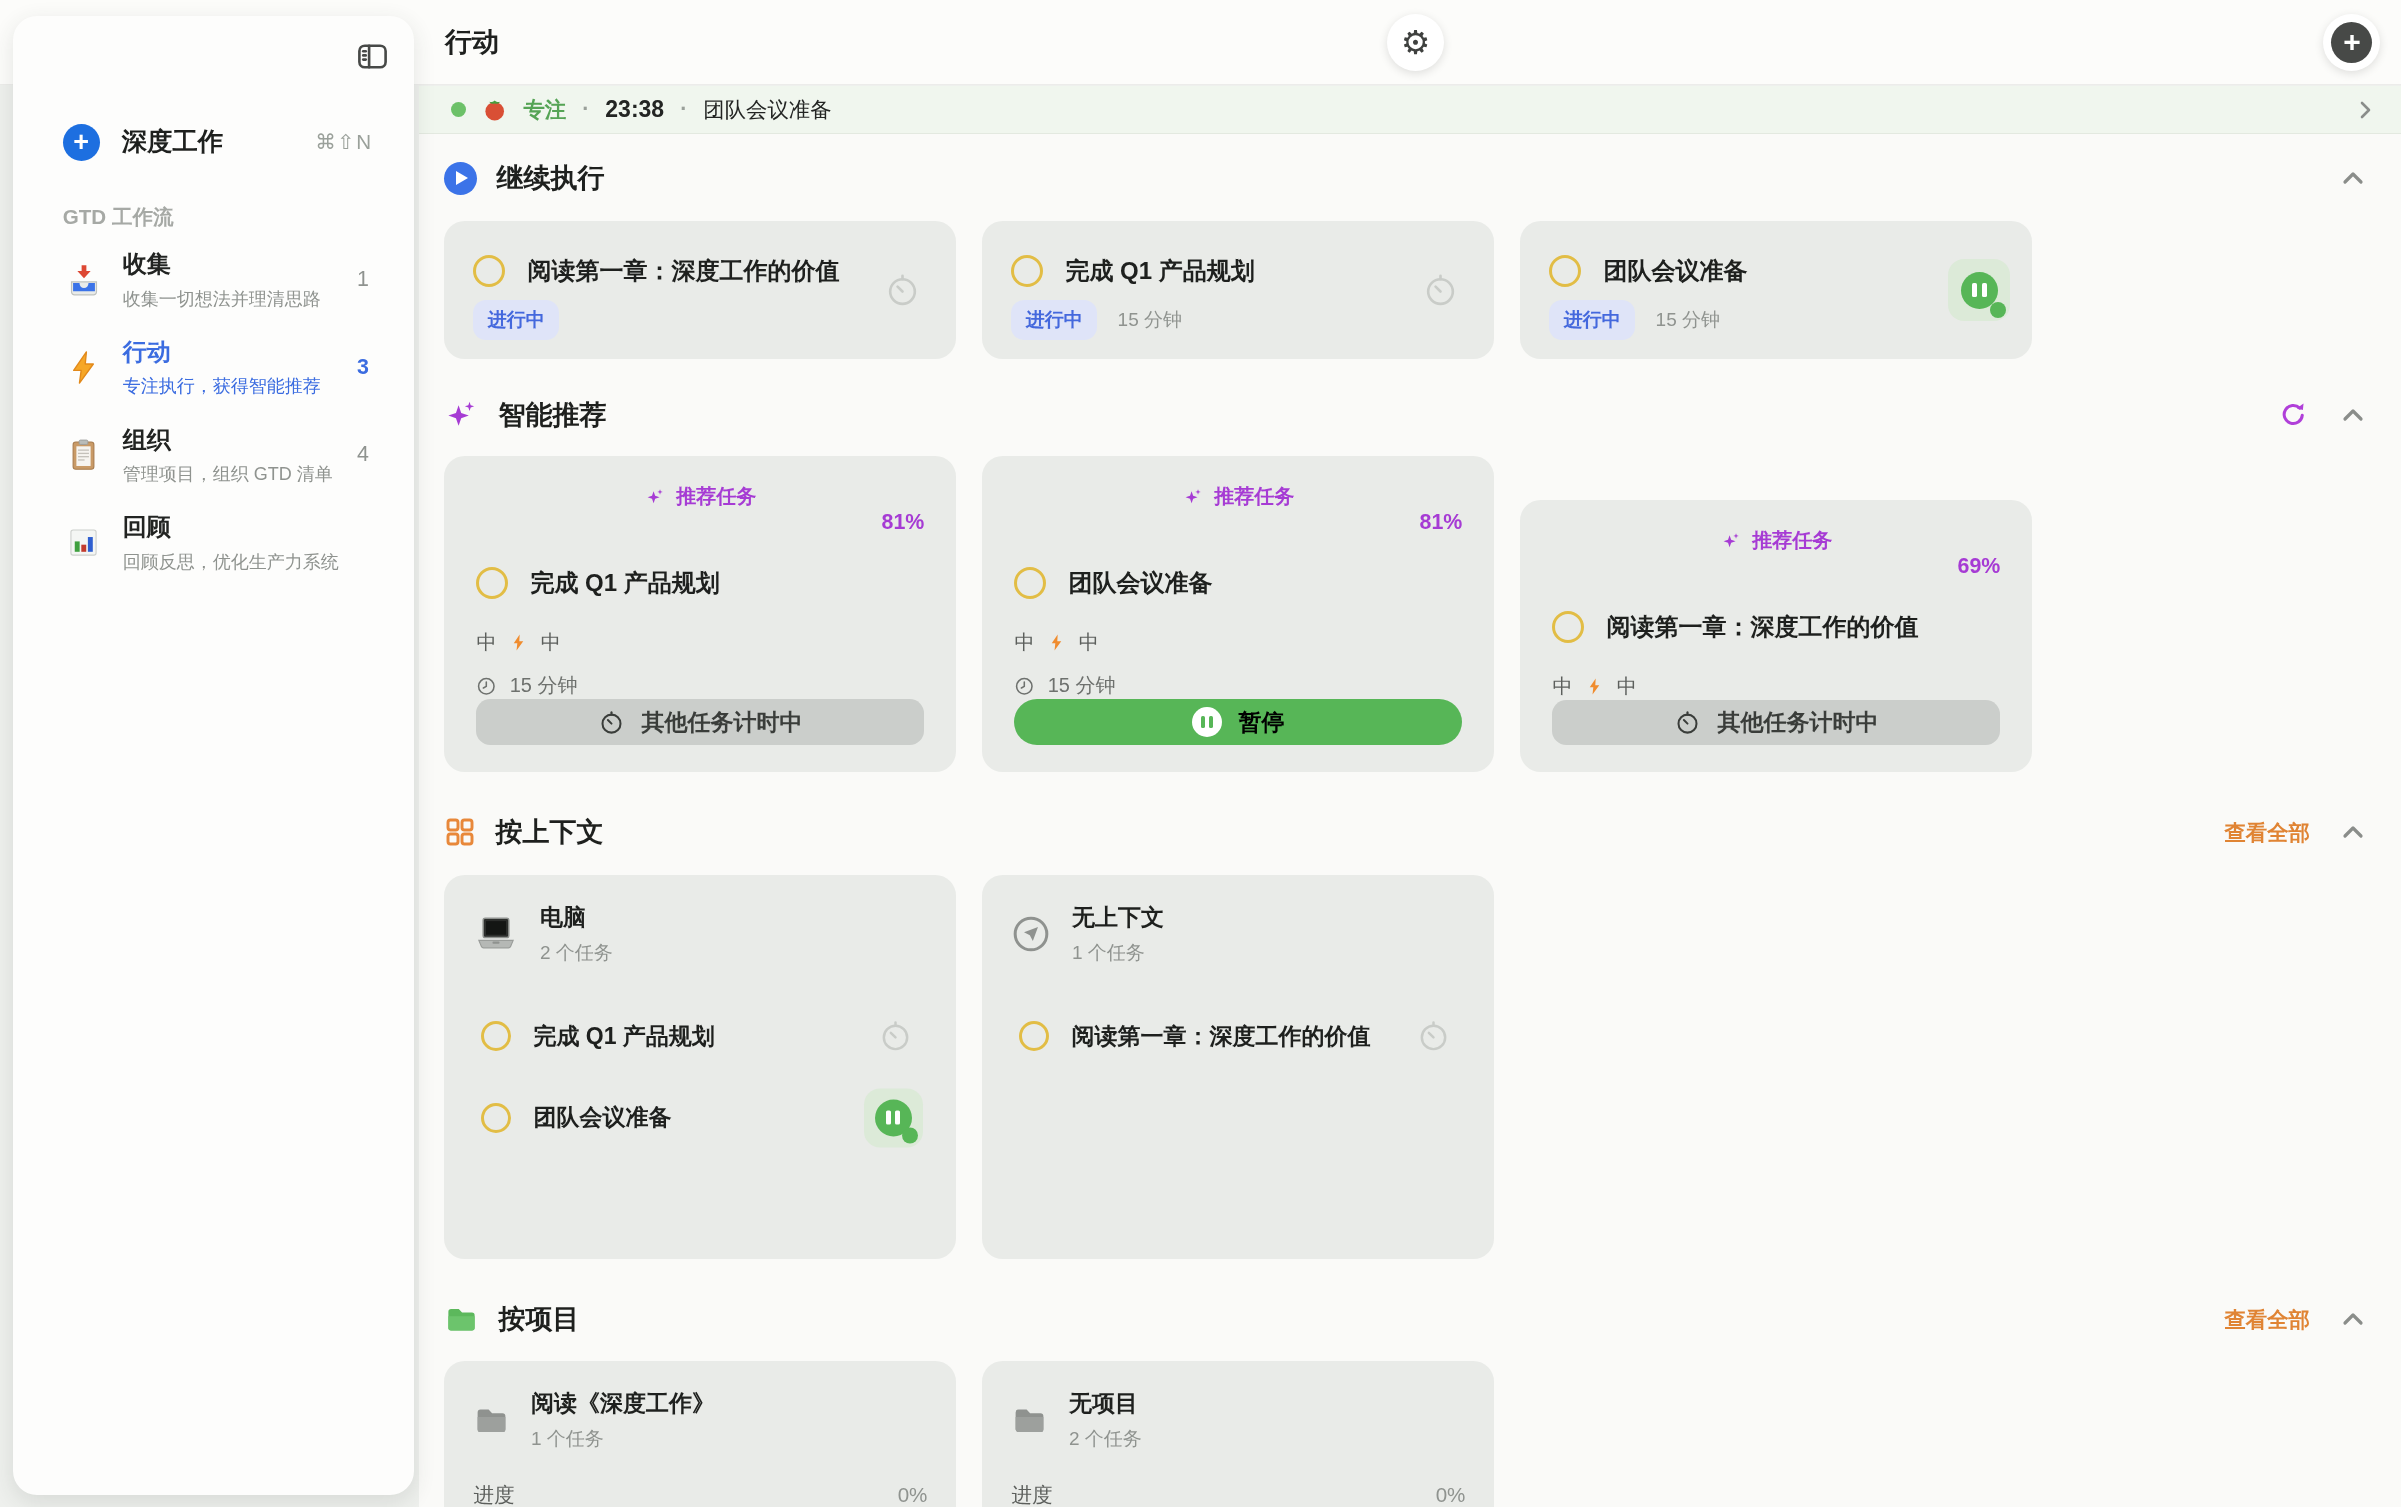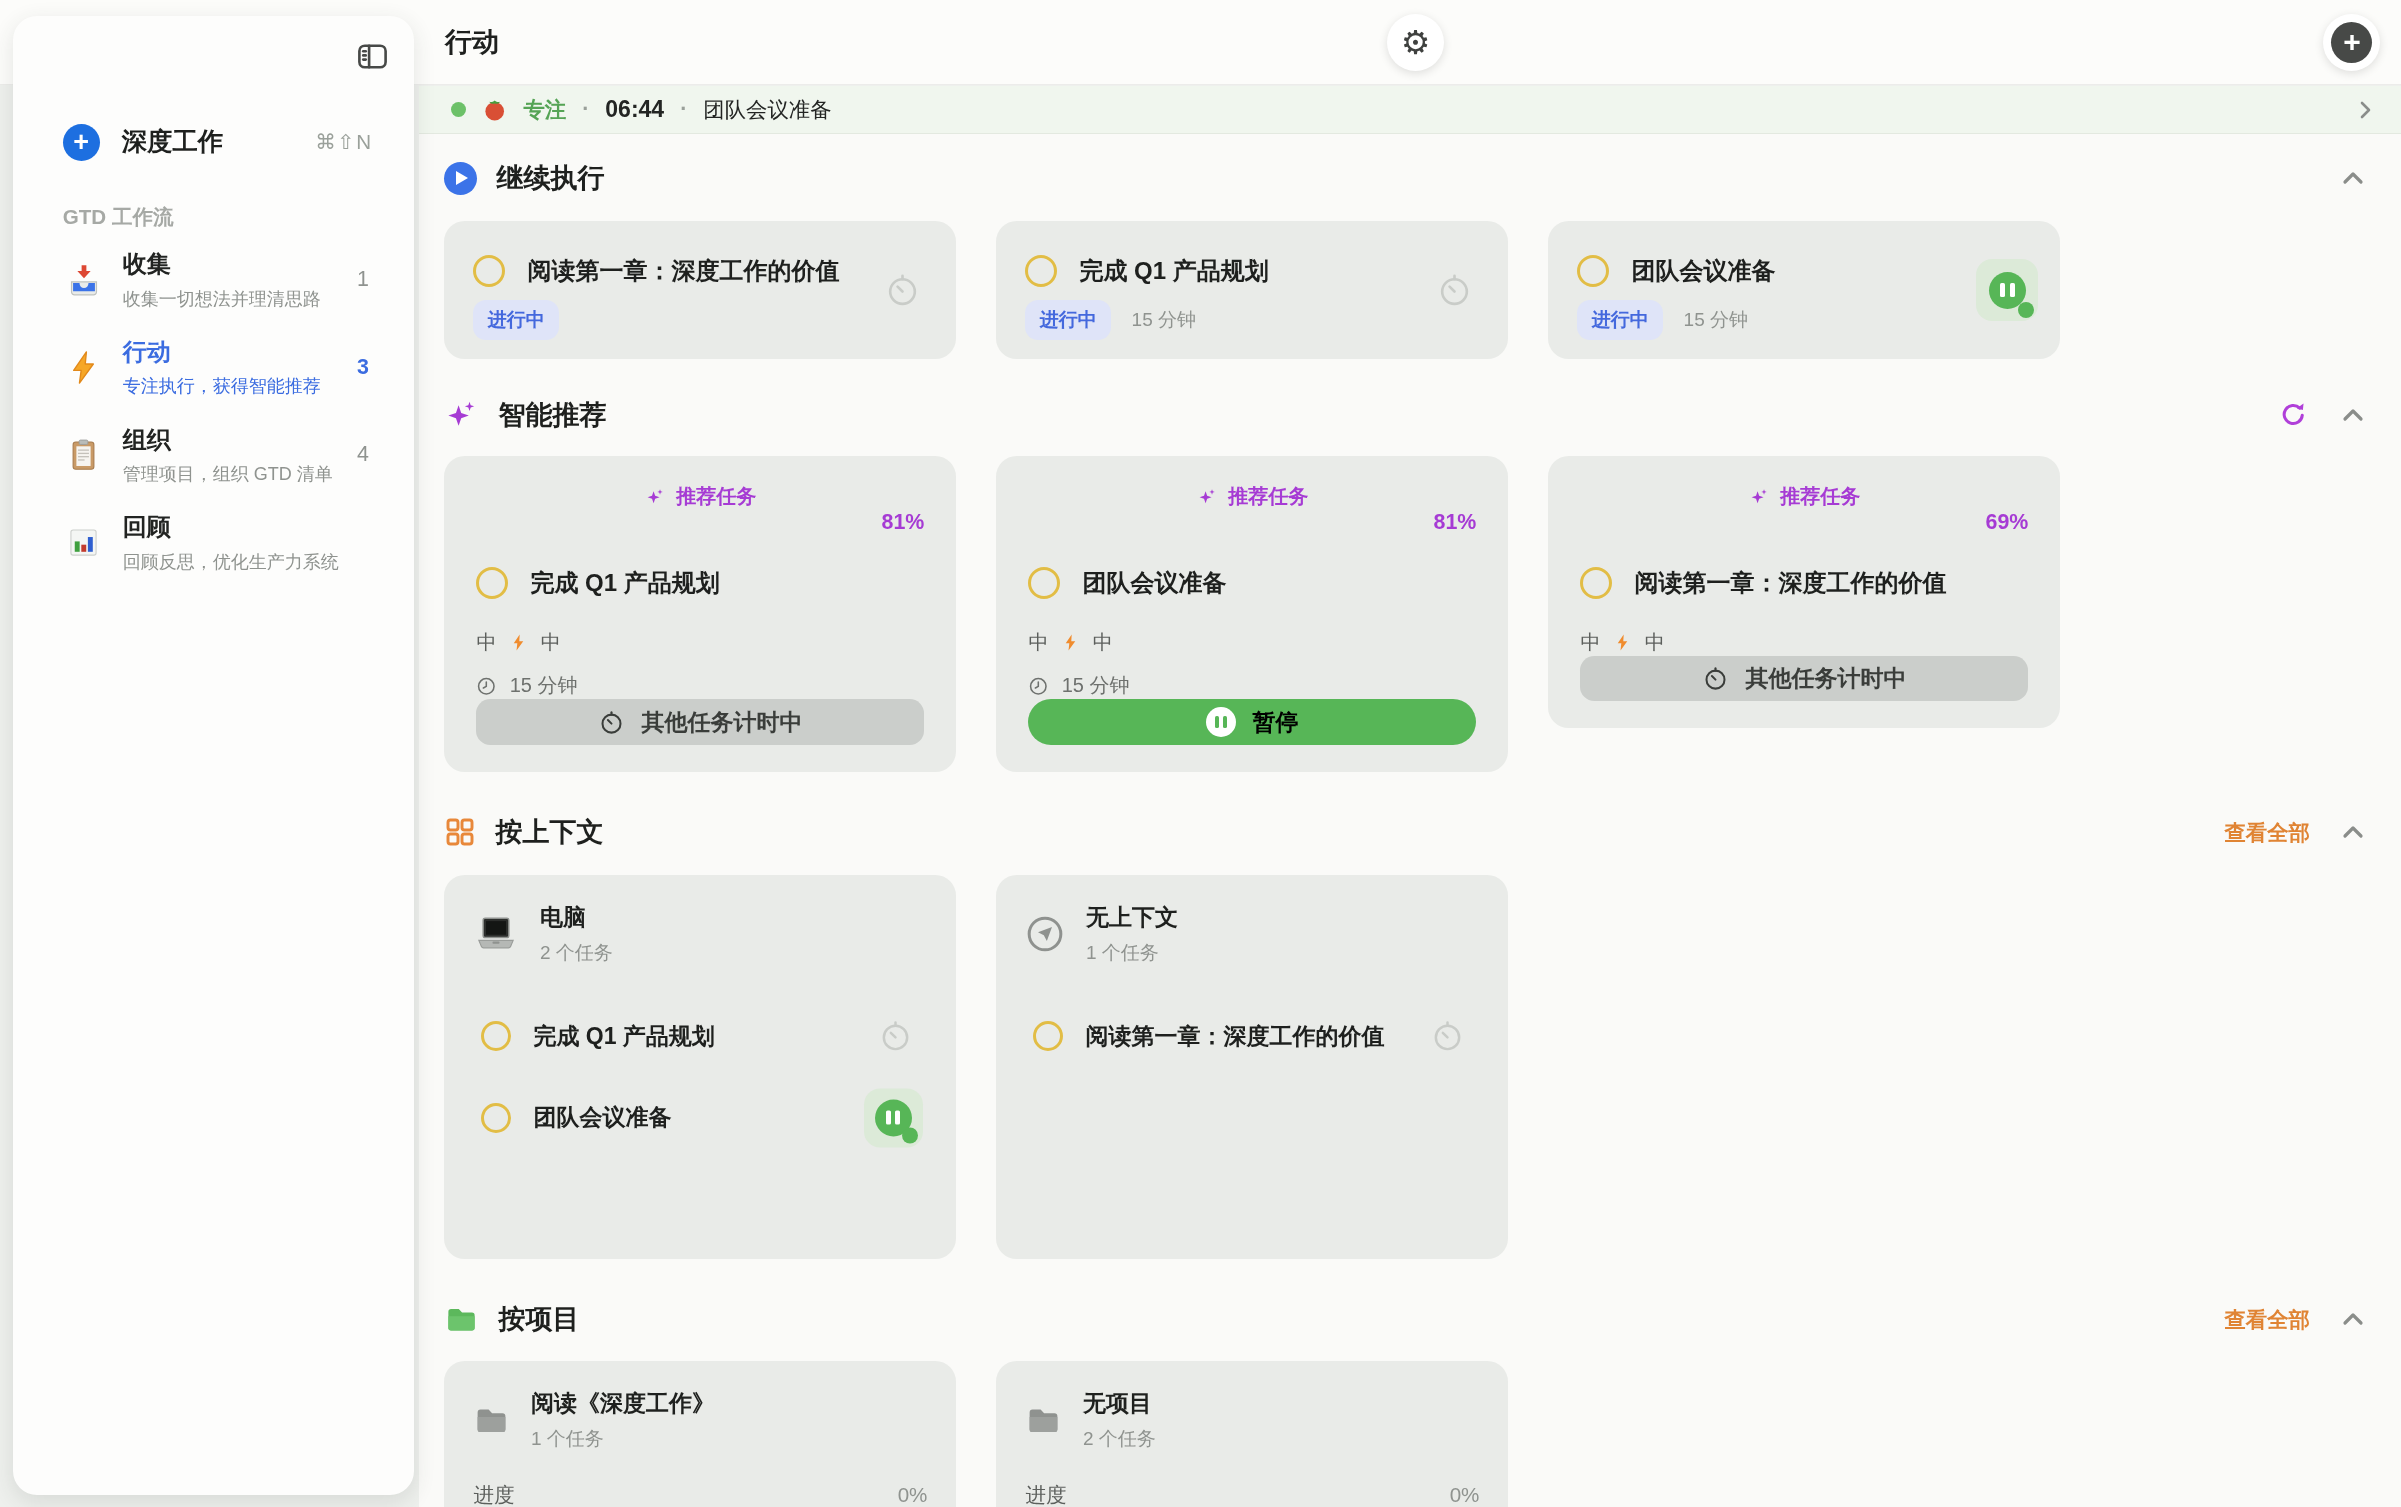--- a/index.html
+++ b/index.html
@@ -57,21 +57,21 @@
   .main { position:absolute; left:419px; top:134px; right:0; bottom:0; background:#fafaf8; padding:0 32px 0 25.4px; overflow:hidden; }
   .sec-head { display:flex; align-items:center; height:40px; }
   .sec-head .title { font-size:27px; font-weight:700; margin-left:19px; }
   .sec-head .right { margin-left:auto; display:flex; align-items:center; gap:27px; }
   .view-all { font-size:21.4px; font-weight:700; color:#e08434; cursor:pointer; }
   .chev { cursor:pointer; }
 
   .play-ic { width:33px; height:33px; border-radius:50%; background:#3b73e8; display:flex; align-items:center; justify-content:center; }
   .play-ic .tri { width:0; height:0; border-left:12px solid #fff; border-top:7.1px solid transparent; border-bottom:7.1px solid transparent; margin-left:3.2px; }
 
-  .cards-row { display:flex; gap:40px; align-items:flex-start; }
+  .cards-row { display:flex; gap:26px; align-items:flex-end; }
 
   .card { background:#e9ebe8; border-radius:20.6px; width:512px; position:relative; cursor:pointer; }
 
   
   .c-card { height:138px; padding:24px 29px; }
   .task-line { display:flex; align-items:center; margin-top:9.5px; }
   .circle { width:32px; height:32px; border-radius:50%; border:3.2px solid #e2bd45; background:transparent; flex:none; cursor:pointer; }
   .task-title { font-size:24px; font-weight:600; margin-left:22px; }
   .badge-line { position:absolute; left:29px; bottom:19px; display:flex; align-items:center; gap:20.6px; }
   .badge { background:#dfe4f8; color:#4468dd; font-size:19px; font-weight:600; padding:7.1px 14.3px; border-radius:13px; }
@@ -139,21 +139,21 @@
 </div>
 
 <div class="banner">
   <div class="status-dot"></div>
   <svg width="25.4" height="25.4" viewBox="0 0 24 24">
     <circle cx="12" cy="13.5" r="8.8" fill="#d94f35"></circle>
     <path d="M12 3.2 C10.2 4.8 8.4 5 6.8 4.4 C8.3 6.4 10.4 6.8 12 6.2 C13.6 6.8 15.7 6.4 17.2 4.4 C15.6 5 13.8 4.8 12 3.2 Z" fill="#4a9c3f"></path>
   </svg>
   <span class="label">专注</span>
   <span class="sep">·</span>
-  <span class="time">06:44</span>
+  <span class="time">23:38</span>
   <span class="sep">·</span>
   <span class="task">团队会议准备</span>
   <svg class="chev" width="24" height="24" viewBox="0 0 24 24" fill="none" stroke="#8a8d8a" stroke-width="2.6" stroke-linecap="round" stroke-linejoin="round">
       <polyline points="9,5 16,12 9,19"></polyline>
     </svg>
 </div>
 
 <div class="sidebar">
   <div class="toggle-btn">
     <svg width="37" height="37" viewBox="0 0 24 24" fill="none" stroke="#474947" stroke-width="1.7" stroke-linecap="round">

